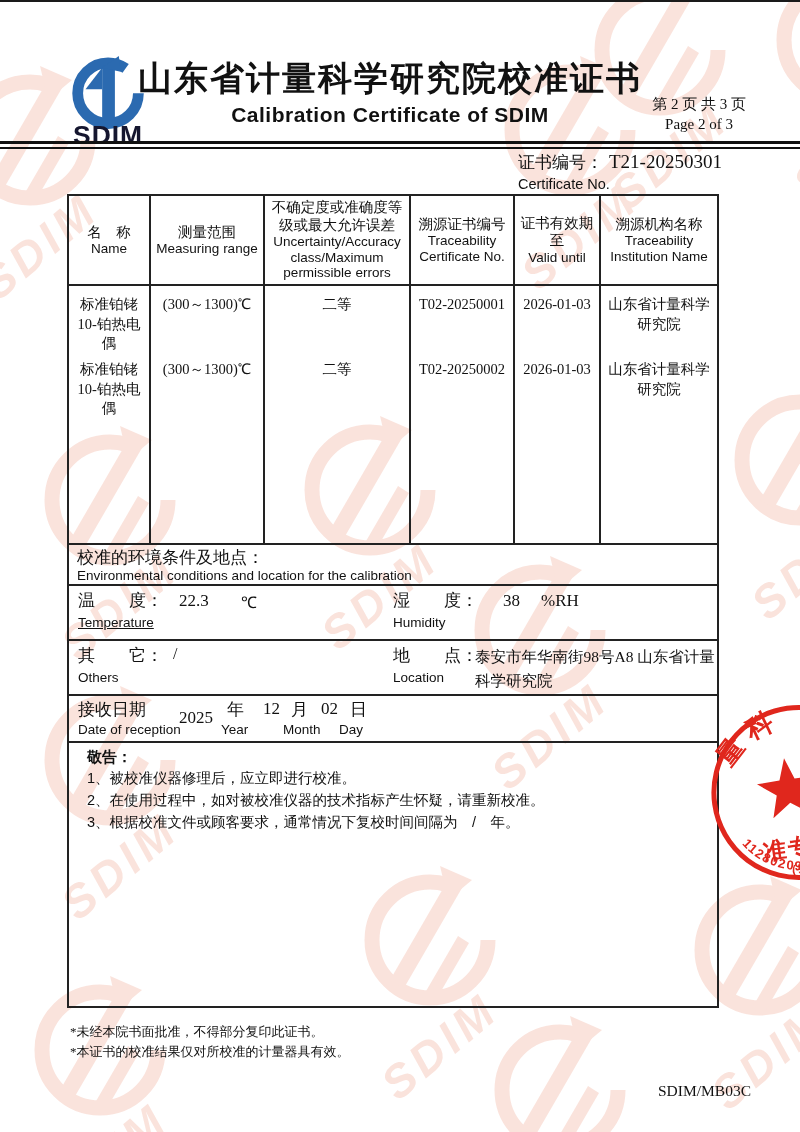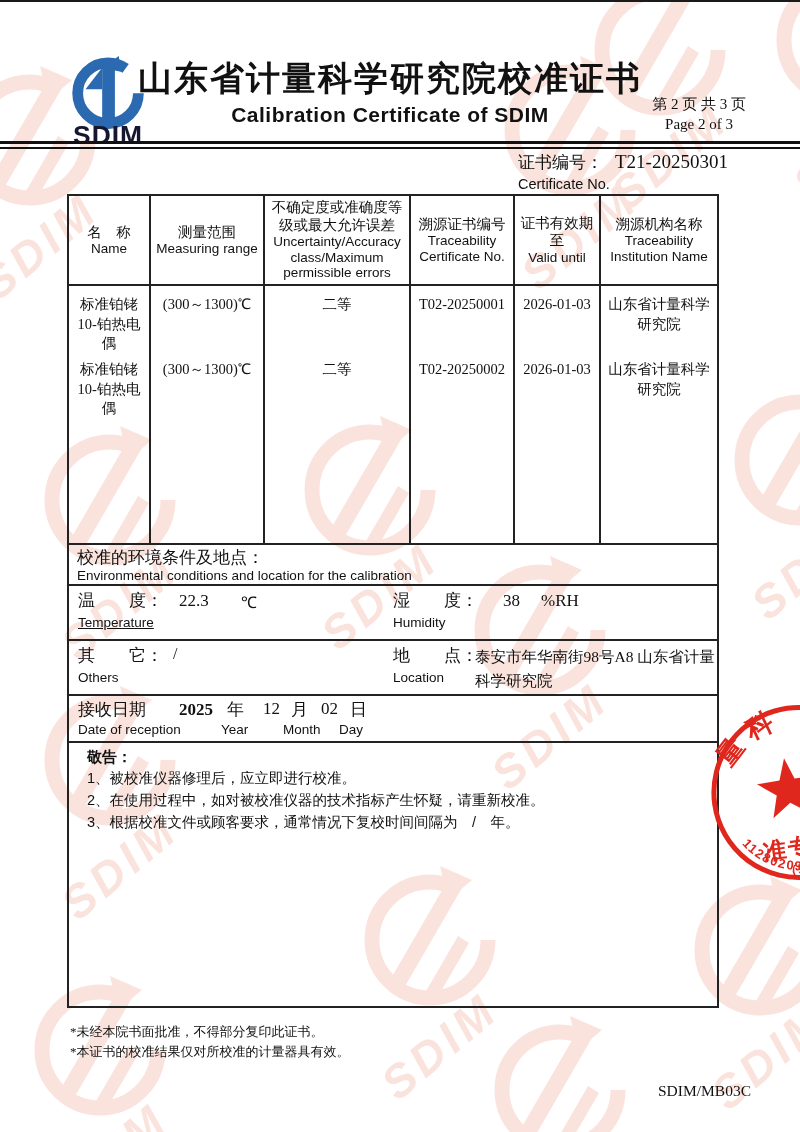--- a/index.html
+++ b/index.html
@@ -12,21 +12,21 @@
   
   .title-zh{left:130px;top:56px;width:520px;text-align:center;
             font-family:"Liberation Serif",serif;font-size:34px;font-weight:700;letter-spacing:2px;}
   .title-en{left:130px;top:103px;width:520px;text-align:center;font-size:21px;font-weight:800;letter-spacing:.5px;}
   .pageinfo{left:633px;top:94px;width:132px;text-align:center;
             font-family:"Liberation Serif",serif;font-size:15px;line-height:1.35;}
   .rule1{left:0;top:141px;width:800px;height:3px;background:#111;}
   .rule2{left:0;top:147px;width:800px;height:2px;background:#111;}
   .certno{left:518px;top:151px;font-family:"Liberation Serif",serif;}
   .certno .l1{font-size:17px;}
-  .certno .val{font-size:19px;margin-left:12px;}
+  .certno .val{font-size:19px;margin-left:6px;}
   .certno .l2{font-family:"Liberation Sans",sans-serif;font-size:14.5px;margin-top:2px;}
   
   .box{left:67px;top:194px;width:652px;height:814px;border:2px solid #222;box-sizing:border-box;
        display:flex;flex-direction:column;background:transparent;}
   .sec-title{border-bottom:2px solid #222;padding:3px 8px 0 8px;height:38px;box-sizing:border-box;}
   .sec-title .zh{font-size:16.5px;line-height:1.15;font-weight:500;}
   .sec-title .en{font-size:13.5px;line-height:1.1;margin-top:2px;}
   .grid{display:grid;grid-template-columns:82px 114px 146px 104px 86px auto;}
   .hrow{height:90px;border-bottom:2px solid #222;box-sizing:border-box;}
   .hcell{border-right:2px solid #222;display:flex;flex-direction:column;align-items:center;justify-content:center;
@@ -190,21 +190,21 @@
       <span class="abs serifv" style="left:104px;top:4px;font-size:16px;">/</span>
       <span class="abs lblen" style="left:9px;top:29px;">Others</span>
       <span class="abs lblzh" style="left:324px;top:3px;">地　　点：</span>
       <span class="abs" style="left:406px;top:4px;width:240px;font-family:'Liberation Serif',serif;font-size:15.5px;line-height:1.55;">泰安市年华南街98号A8 山东省计量科学研究院</span>
       <span class="abs lblen" style="left:324px;top:29px;">Location</span>
     </div>
 
     <div class="row47">
       <span class="abs lblzh" style="left:9px;top:2px;">接收日期</span>
       <span class="abs lblen" style="left:9px;top:26px;">Date of reception</span>
-      <span class="abs serifv" style="left:110px;top:4px;font-weight:bold;">2025</span>
+      <span class="abs serifv" style="left:110px;top:12px;">2025</span>
       <span class="abs lblzh" style="left:158px;top:2px;">年</span>
       <span class="abs serifv" style="left:194px;top:3px;">12</span>
       <span class="abs lblzh" style="left:222px;top:2px;">月</span>
       <span class="abs serifv" style="left:252px;top:3px;">02</span>
       <span class="abs lblzh" style="left:281px;top:2px;">日</span>
       <span class="abs lblen" style="left:152px;top:26px;">Year</span>
       <span class="abs lblen" style="left:214px;top:26px;">Month</span>
       <span class="abs lblen" style="left:270px;top:26px;">Day</span>
     </div>
 

